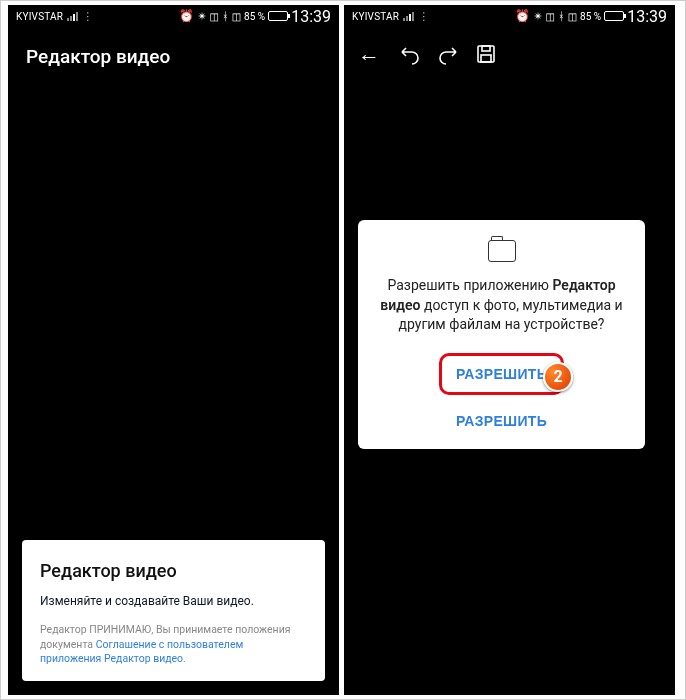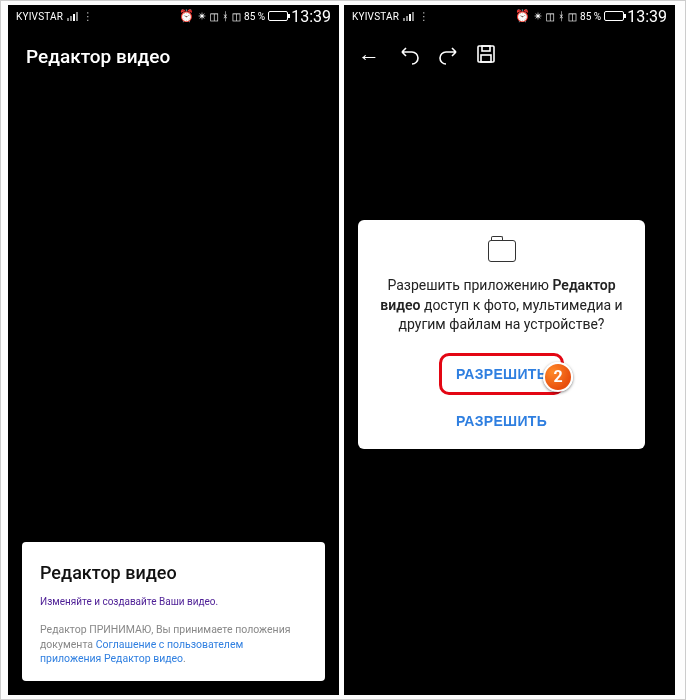--- a/index.html
+++ b/index.html
@@ -70,21 +70,21 @@
   
   .dialog {
     position: absolute;
     left: 14px; right: 14px; bottom: 14px;
     background: #fff;
     border-radius: 4px;
     padding: 20px 18px 8px;
     box-shadow: 0 8px 20px rgba(0,0,0,0.4);
   }
   .dialog h2 { font-size: 18px; font-weight: 500; color: #111; margin-bottom: 12px; }
-  .dialog .sub { font-size: 10px; color: #4c1d95; margin-bottom: 14px; line-height: 1.35; }
+  .dialog .sub { font-size: 12px; color: #0f172a; margin-bottom: 14px; line-height: 1.35; }
   .dialog .fine { font-size: 10.5px; color: #888; line-height: 1.4; margin-bottom: 6px; }
   .dialog .fine a { color: #2f7fe0; text-decoration: none; }
   .dialog .btnrow {
     display: flex; justify-content: space-between; align-items: center;
     padding: 6px 0 6px;
   }
   .flatbtn {
     background: none; border: none;
     color: #2f7fe0; font-weight: 600; font-size: 14px;
     letter-spacing: 0.3px; padding: 10px 12px;

